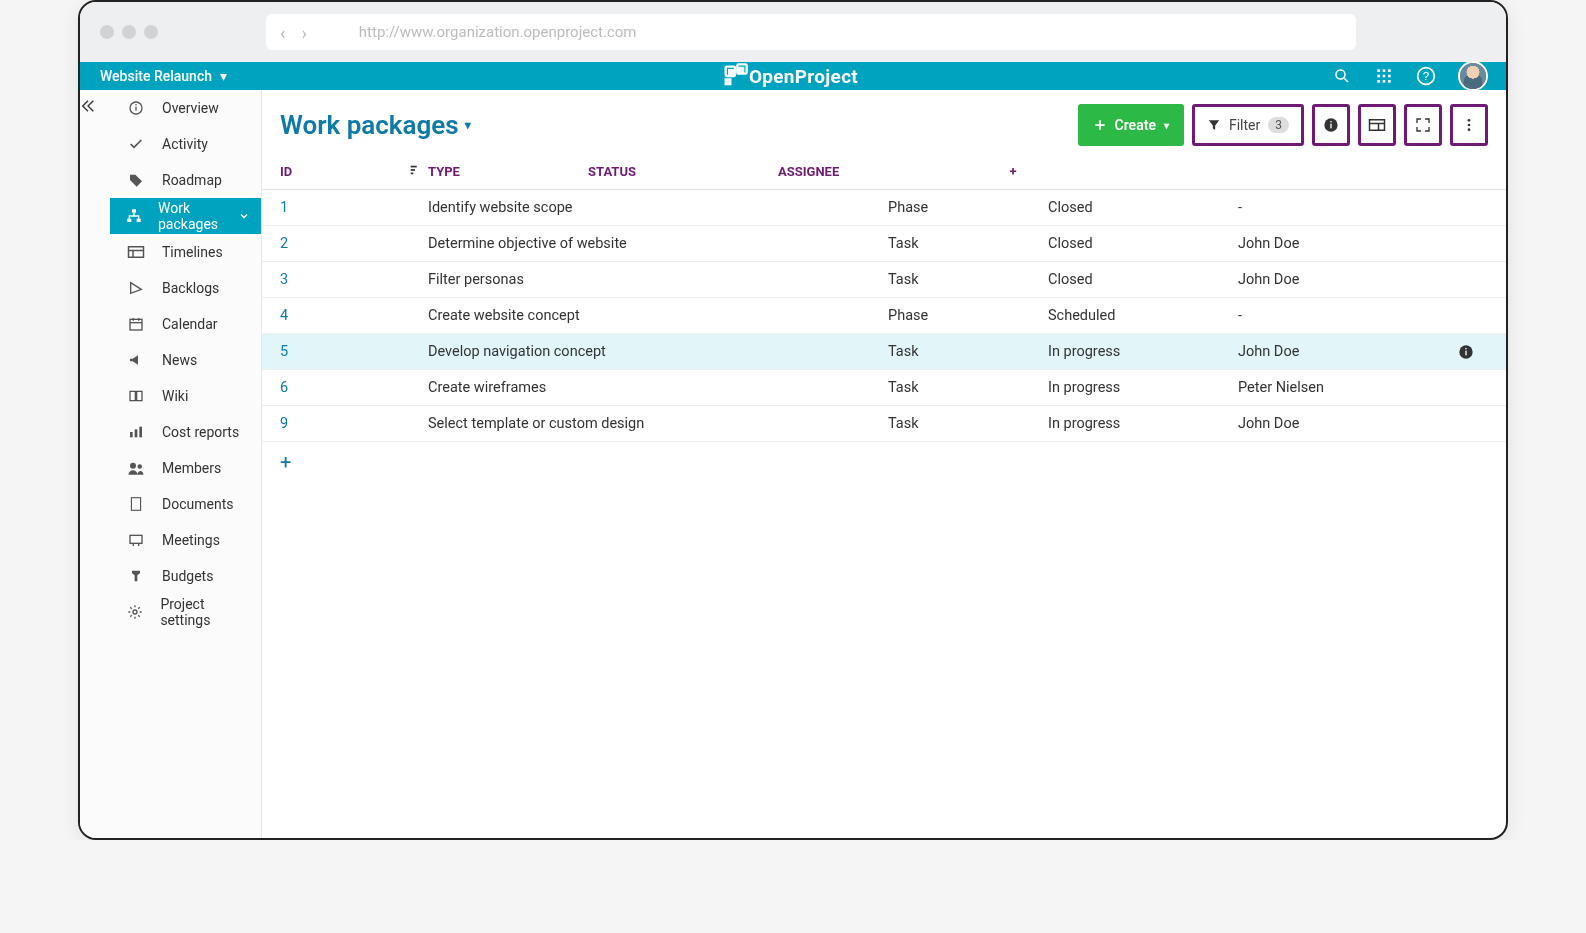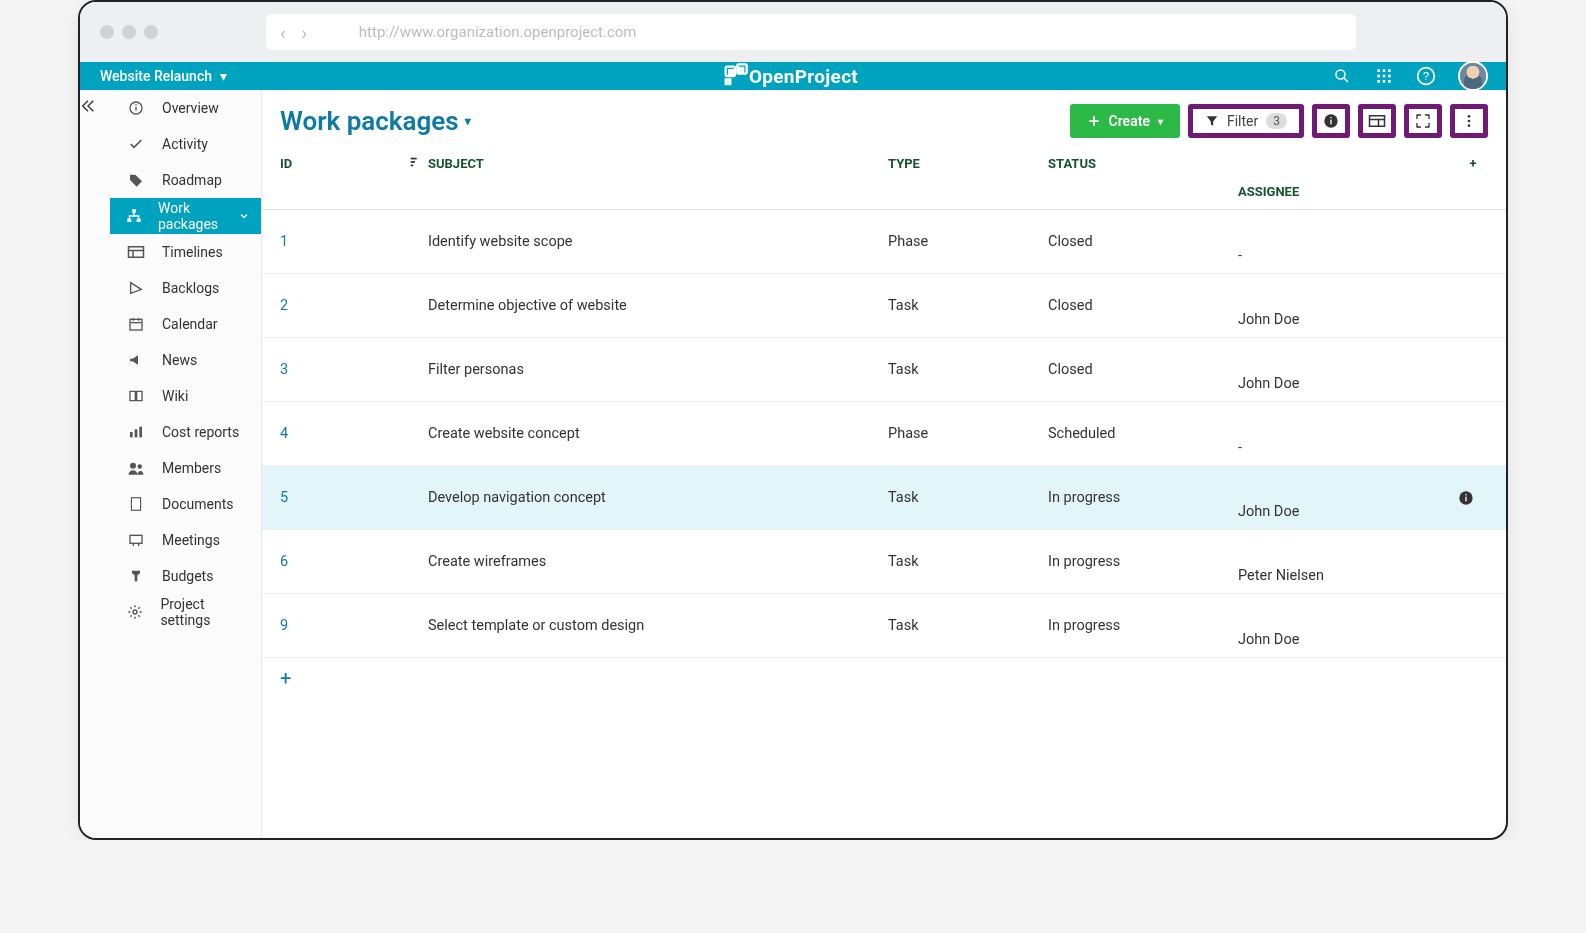--- a/index.html
+++ b/index.html
@@ -24,32 +24,32 @@
 .side-item { height: 36px; display: flex; align-items: center; padding: 0 16px; gap: 16px; color: #333; font-size: 14px; cursor: pointer; }
 .side-item .icn { width: 20px; height: 20px; display: flex; align-items: center; justify-content: center; color: #555; }
 .side-item.active { background: #00a3bf; color: #fff; }
 .side-item.active .icn { color: #fff; }
 .side-item .chev { margin-left: auto; }
 .main { flex: 1; display: flex; flex-direction: column; overflow: hidden; }
 .main-head { display: flex; align-items: center; padding: 14px 18px 8px 18px; gap: 10px; }
 .page-title { color: #0e7aa8; font-size: 26px; font-weight: 600; display: flex; align-items: center; gap: 6px; }
 .page-title .dd { font-size: 12px; color: #0e7aa8; }
 .toolbar { margin-left: auto; display: flex; gap: 8px; align-items: center; }
-.btn { height: 34px; border: 5px solid #701a75; background: #fff; border-radius: 3px; display: flex; align-items: center; padding: 0 12px; gap: 8px; color: #444; font-size: 14px; cursor: pointer; }
+.btn { height: 42px; border: 3px solid #701a75; background: #fff; border-radius: 3px; display: flex; align-items: center; padding: 0 12px; gap: 8px; color: #444; font-size: 14px; cursor: pointer; }
 .btn.green { background: #2db946; border-color: #2db946; color: #fff; font-weight: 600; }
 .btn.sq { width: 38px; padding: 0; justify-content: center; }
 .badge { background: #ddd; color: #555; border-radius: 10px; padding: 1px 7px; font-size: 12px; }
 .table { flex: 1; overflow: auto; }
-.thead { display: flex; border-bottom: 1px solid #e2e2e2; font-size: 13px; font-weight: 700; color: #14532d; padding: 10px 18px; }
+.thead { display: flex; border-bottom: 1px solid #e2e2e2; font-size: 13px; font-weight: 700; color: #701a75; padding: 10px 18px; }
 .col-id { width: 130px; }
 .col-sort { width: 18px; text-align: center; }
 .col-subject { flex: 1.4; }
 .col-type { width: 160px; }
 .col-status { width: 190px; }
-.col-assignee { width: 220px; margin-top: 28px; }
+.col-assignee { width: 220px; }
 .col-add { width: 30px; text-align: center; cursor: pointer; }
 .row { display: flex; border-bottom: 1px solid #eee; padding: 9px 18px; font-size: 14.5px; color: #333; align-items: center; }
 .row .col-id { color: #0e7aa8; cursor: pointer; }
 .row.hl { background: #e2f6fa; }
 .row-info { margin-left: auto; color: #333; cursor: pointer; }
 .add-row { padding: 10px 18px; color: #0e7aa8; font-size: 20px; cursor: pointer; line-height: 1; }
 svg { display: block; }
 </style>
 </head>
 <body>
@@ -319,21 +319,20 @@
       <div class="table">
         <div class="thead">
           <div class="col-id">ID</div>
           <div class="col-sort">
             <svg width="10" height="12" viewBox="0 0 10 14">
                 <rect x="0" y="2" width="7" height="2" fill="#333"></rect>
                 <rect x="0" y="6" width="5" height="2" fill="#333"></rect>
                 <rect x="0" y="10" width="3" height="2" fill="#333"></rect>
               </svg>
           </div>
-          <div class="col-subject">SUBJECT</div>
           <div class="col-type">TYPE</div>
           <div class="col-status">STATUS</div>
           <div class="col-assignee">ASSIGNEE</div>
           <div class="col-add">+</div>
         </div>
         <div id="table-body">
             <div class="row">
               <div class="col-id">1</div>
               <div class="col-sort"></div>
               <div class="col-subject">Identify website scope</div>

